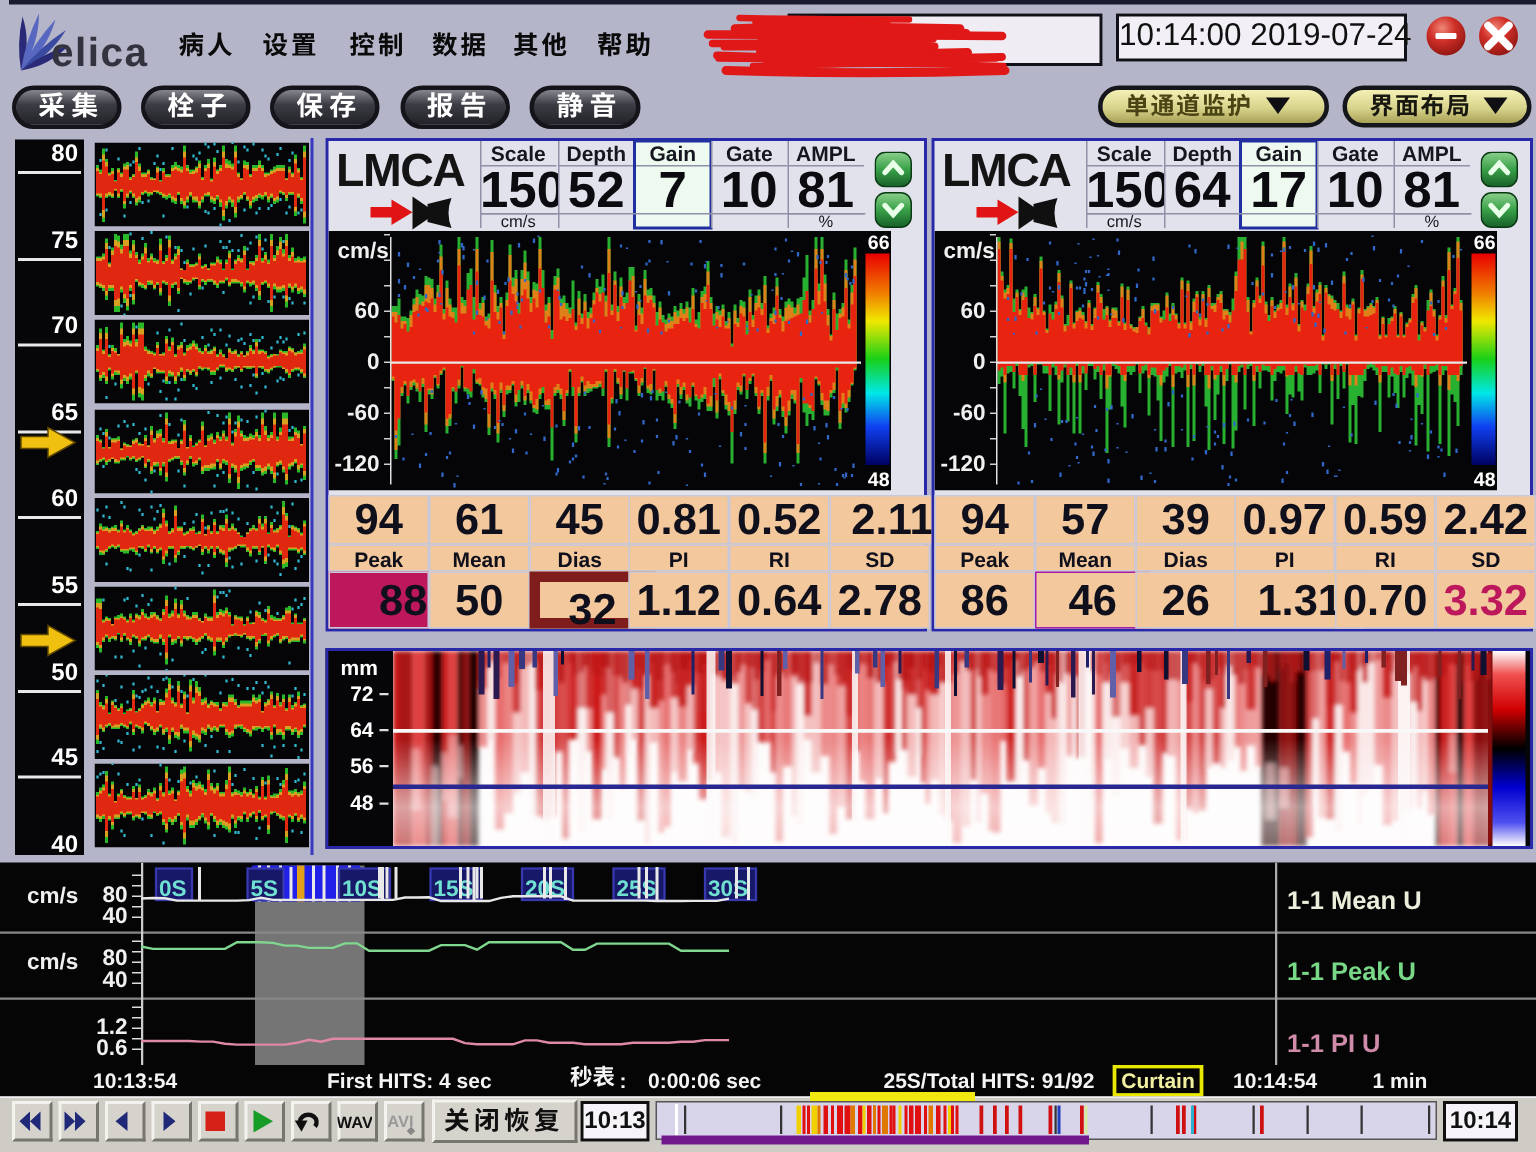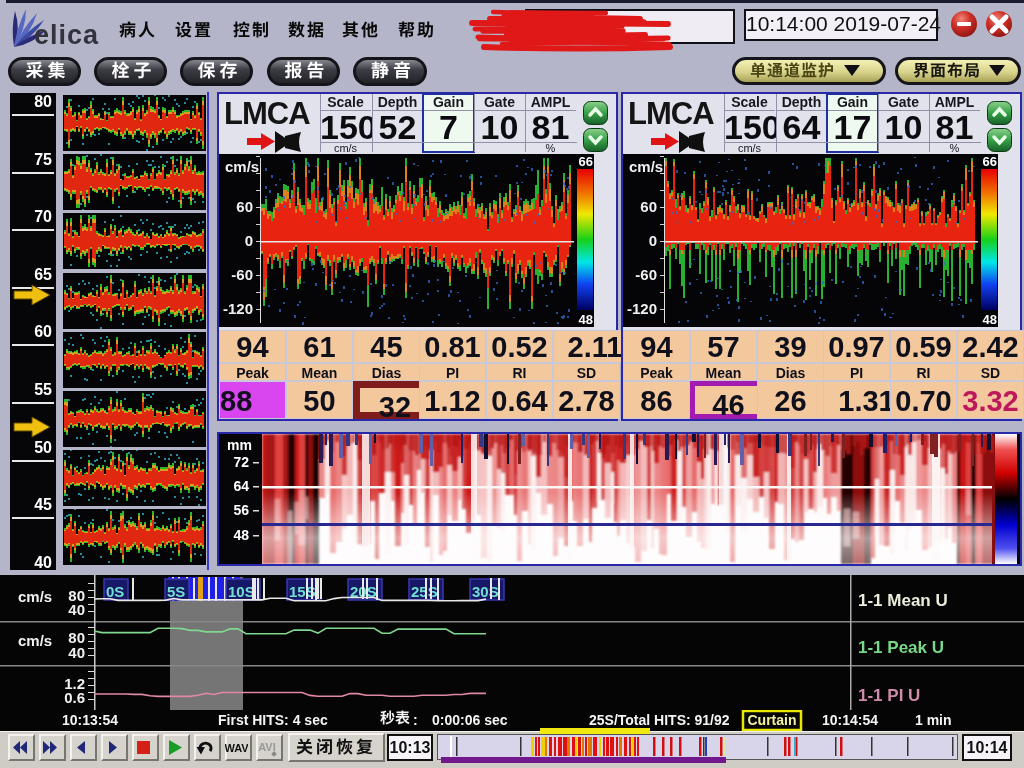--- a/index.html
+++ b/index.html
@@ -247,21 +247,21 @@
 <div style="position:absolute;left:353px;top:330px;width:67px;height:33px;background:#f2c89c;border:1px solid #c8c8d8;box-sizing:border-box;font:bold 29px 'Liberation Sans',sans-serif;color:#10101c;text-align:center;line-height:33px">45</div>
 <div style="position:absolute;left:419px;top:330px;width:67px;height:33px;background:#f2c89c;border:1px solid #c8c8d8;box-sizing:border-box;font:bold 29px 'Liberation Sans',sans-serif;color:#10101c;text-align:center;line-height:33px">0.81</div>
 <div style="position:absolute;left:486px;top:330px;width:67px;height:33px;background:#f2c89c;border:1px solid #c8c8d8;box-sizing:border-box;font:bold 29px 'Liberation Sans',sans-serif;color:#10101c;text-align:center;line-height:33px">0.52</div>
 <div style="position:absolute;left:553px;top:330px;width:84px;height:33px;background:#f2c89c;border:1px solid #c8c8d8;box-sizing:border-box;font:bold 29px 'Liberation Sans',sans-serif;color:#10101c;text-align:center;line-height:33px">2.11</div>
 <div style="position:absolute;left:219px;top:363px;width:67px;height:18px;background:#f2c89c;border:1px solid #c8c8d8;box-sizing:border-box;font:bold 14px 'Liberation Sans',sans-serif;color:#10101c;text-align:center;line-height:18px">Peak</div>
 <div style="position:absolute;left:286px;top:363px;width:67px;height:18px;background:#f2c89c;border:1px solid #c8c8d8;box-sizing:border-box;font:bold 14px 'Liberation Sans',sans-serif;color:#10101c;text-align:center;line-height:18px">Mean</div>
 <div style="position:absolute;left:353px;top:363px;width:67px;height:18px;background:#f2c89c;border:1px solid #c8c8d8;box-sizing:border-box;font:bold 14px 'Liberation Sans',sans-serif;color:#10101c;text-align:center;line-height:18px">Dias</div>
 <div style="position:absolute;left:419px;top:363px;width:67px;height:18px;background:#f2c89c;border:1px solid #c8c8d8;box-sizing:border-box;font:bold 14px 'Liberation Sans',sans-serif;color:#10101c;text-align:center;line-height:18px">PI</div>
 <div style="position:absolute;left:486px;top:363px;width:67px;height:18px;background:#f2c89c;border:1px solid #c8c8d8;box-sizing:border-box;font:bold 14px 'Liberation Sans',sans-serif;color:#10101c;text-align:center;line-height:18px">RI</div>
 <div style="position:absolute;left:553px;top:363px;width:67px;height:18px;background:#f2c89c;border:1px solid #c8c8d8;box-sizing:border-box;font:bold 14px 'Liberation Sans',sans-serif;color:#10101c;text-align:center;line-height:18px">SD</div>
-<div style="position:absolute;left:219px;top:381px;width:67px;height:38px;background:#d946ef;border:1px solid #c8c8d8;box-sizing:border-box;font:bold 29px 'Liberation Sans',sans-serif;color:#10101c;text-align:left;line-height:38px">88</div>
+<div style="position:absolute;left:219px;top:381px;width:67px;height:38px;background:#be185d;border:1px solid #c8c8d8;box-sizing:border-box;font:bold 29px 'Liberation Sans',sans-serif;color:#10101c;text-align:right;line-height:38px">88</div>
 <div style="position:absolute;left:286px;top:381px;width:67px;height:38px;background:#f2c89c;border:1px solid #c8c8d8;box-sizing:border-box;font:bold 29px 'Liberation Sans',sans-serif;color:#10101c;text-align:center;line-height:38px">50</div>
 <div style="position:absolute;left:353px;top:381px;width:84px;height:38px;background:#f2c89c;border:7px solid #7f1d1d;box-sizing:border-box;font:bold 29px 'Liberation Sans',sans-serif;color:#10101c;text-align:center;line-height:38px">32</div>
 <div style="position:absolute;left:419px;top:381px;width:67px;height:38px;background:#f2c89c;border:1px solid #c8c8d8;box-sizing:border-box;font:bold 29px 'Liberation Sans',sans-serif;color:#10101c;text-align:center;line-height:38px">1.12</div>
 <div style="position:absolute;left:486px;top:381px;width:67px;height:38px;background:#f2c89c;border:1px solid #c8c8d8;box-sizing:border-box;font:bold 29px 'Liberation Sans',sans-serif;color:#10101c;text-align:center;line-height:38px">0.64</div>
 <div style="position:absolute;left:553px;top:381px;width:67px;height:38px;background:#f2c89c;border:1px solid #c8c8d8;box-sizing:border-box;font:bold 29px 'Liberation Sans',sans-serif;color:#10101c;text-align:center;line-height:38px">2.78</div>
 <div style="position:absolute;left:621px;top:92px;width:401px;height:329px;border:2px solid #2828a8;background:#e2e2ec;box-sizing:border-box"></div>
 <div style="position:absolute;left:628px;top:96px;width:110px;font:bold 31px 'Liberation Sans',sans-serif;color:#141414;letter-spacing:-1px">LMCA</div>
 <svg style="position:absolute;left:648px;top:128px" width="82" height="28">
 <path d="M3,10 L17,10 L17,5 L31,13.5 L17,22 L17,17 L3,17 Z" fill="#e01414"></path>
 <path d="M31,3 L31,25 L47,14 Z" fill="#101010"></path>
@@ -354,21 +354,21 @@
 <div style="position:absolute;left:823px;top:330px;width:67px;height:33px;background:#f2c89c;border:1px solid #c8c8d8;box-sizing:border-box;font:bold 29px 'Liberation Sans',sans-serif;color:#10101c;text-align:center;line-height:33px">0.97</div>
 <div style="position:absolute;left:890px;top:330px;width:67px;height:33px;background:#f2c89c;border:1px solid #c8c8d8;box-sizing:border-box;font:bold 29px 'Liberation Sans',sans-serif;color:#10101c;text-align:center;line-height:33px">0.59</div>
 <div style="position:absolute;left:957px;top:330px;width:67px;height:33px;background:#f2c89c;border:1px solid #c8c8d8;box-sizing:border-box;font:bold 29px 'Liberation Sans',sans-serif;color:#10101c;text-align:center;line-height:33px">2.42</div>
 <div style="position:absolute;left:623px;top:363px;width:67px;height:18px;background:#f2c89c;border:1px solid #c8c8d8;box-sizing:border-box;font:bold 14px 'Liberation Sans',sans-serif;color:#10101c;text-align:center;line-height:18px">Peak</div>
 <div style="position:absolute;left:690px;top:363px;width:67px;height:18px;background:#f2c89c;border:1px solid #c8c8d8;box-sizing:border-box;font:bold 14px 'Liberation Sans',sans-serif;color:#10101c;text-align:center;line-height:18px">Mean</div>
 <div style="position:absolute;left:757px;top:363px;width:67px;height:18px;background:#f2c89c;border:1px solid #c8c8d8;box-sizing:border-box;font:bold 14px 'Liberation Sans',sans-serif;color:#10101c;text-align:center;line-height:18px">Dias</div>
 <div style="position:absolute;left:823px;top:363px;width:67px;height:18px;background:#f2c89c;border:1px solid #c8c8d8;box-sizing:border-box;font:bold 14px 'Liberation Sans',sans-serif;color:#10101c;text-align:center;line-height:18px">PI</div>
 <div style="position:absolute;left:890px;top:363px;width:67px;height:18px;background:#f2c89c;border:1px solid #c8c8d8;box-sizing:border-box;font:bold 14px 'Liberation Sans',sans-serif;color:#10101c;text-align:center;line-height:18px">RI</div>
 <div style="position:absolute;left:957px;top:363px;width:67px;height:18px;background:#f2c89c;border:1px solid #c8c8d8;box-sizing:border-box;font:bold 14px 'Liberation Sans',sans-serif;color:#10101c;text-align:center;line-height:18px">SD</div>
 <div style="position:absolute;left:623px;top:381px;width:67px;height:38px;background:#f2c89c;border:1px solid #c8c8d8;box-sizing:border-box;font:bold 29px 'Liberation Sans',sans-serif;color:#10101c;text-align:center;line-height:38px">86</div>
-<div style="position:absolute;left:690px;top:381px;width:77px;height:38px;background:#f2c89c;border:5px solid #a21caf;box-sizing:border-box;font:bold 29px 'Liberation Sans',sans-serif;color:#10101c;text-align:center;line-height:38px">46</div>
+<div style="position:absolute;left:690px;top:381px;width:77px;height:38px;background:#f2c89c;border:1px solid #a21caf;box-sizing:border-box;font:bold 29px 'Liberation Sans',sans-serif;color:#10101c;text-align:center;line-height:38px">46</div>
 <div style="position:absolute;left:757px;top:381px;width:67px;height:38px;background:#f2c89c;border:1px solid #c8c8d8;box-sizing:border-box;font:bold 29px 'Liberation Sans',sans-serif;color:#10101c;text-align:center;line-height:38px">26</div>
 <div style="position:absolute;left:823px;top:381px;width:87px;height:38px;background:#f2c89c;border:1px solid #c8c8d8;box-sizing:border-box;font:bold 29px 'Liberation Sans',sans-serif;color:#10101c;text-align:center;line-height:38px">1.31</div>
 <div style="position:absolute;left:890px;top:381px;width:67px;height:38px;background:#f2c89c;border:1px solid #c8c8d8;box-sizing:border-box;font:bold 29px 'Liberation Sans',sans-serif;color:#10101c;text-align:center;line-height:38px">0.70</div>
 <div style="position:absolute;left:957px;top:381px;width:67px;height:38px;background:#f2c89c;border:1px solid #c8c8d8;box-sizing:border-box;font:bold 29px 'Liberation Sans',sans-serif;color:#be185d;text-align:center;line-height:38px">3.32</div>
 <div style="position:absolute;left:217px;top:432px;width:805px;height:134px;border:2px solid #2828a8;background:#060608;box-sizing:border-box"></div>
 <svg style="position:absolute;left:219px;top:434px" width="801" height="130">
     <rect x="43" y="0" width="730" height="130" fill="#fdfafa"></rect>
     <defs>
       <filter id="mblur" x="-2%" y="-2%" width="104%" height="104%">
         <feGaussianBlur stdDeviation="1.3"></feGaussianBlur>

